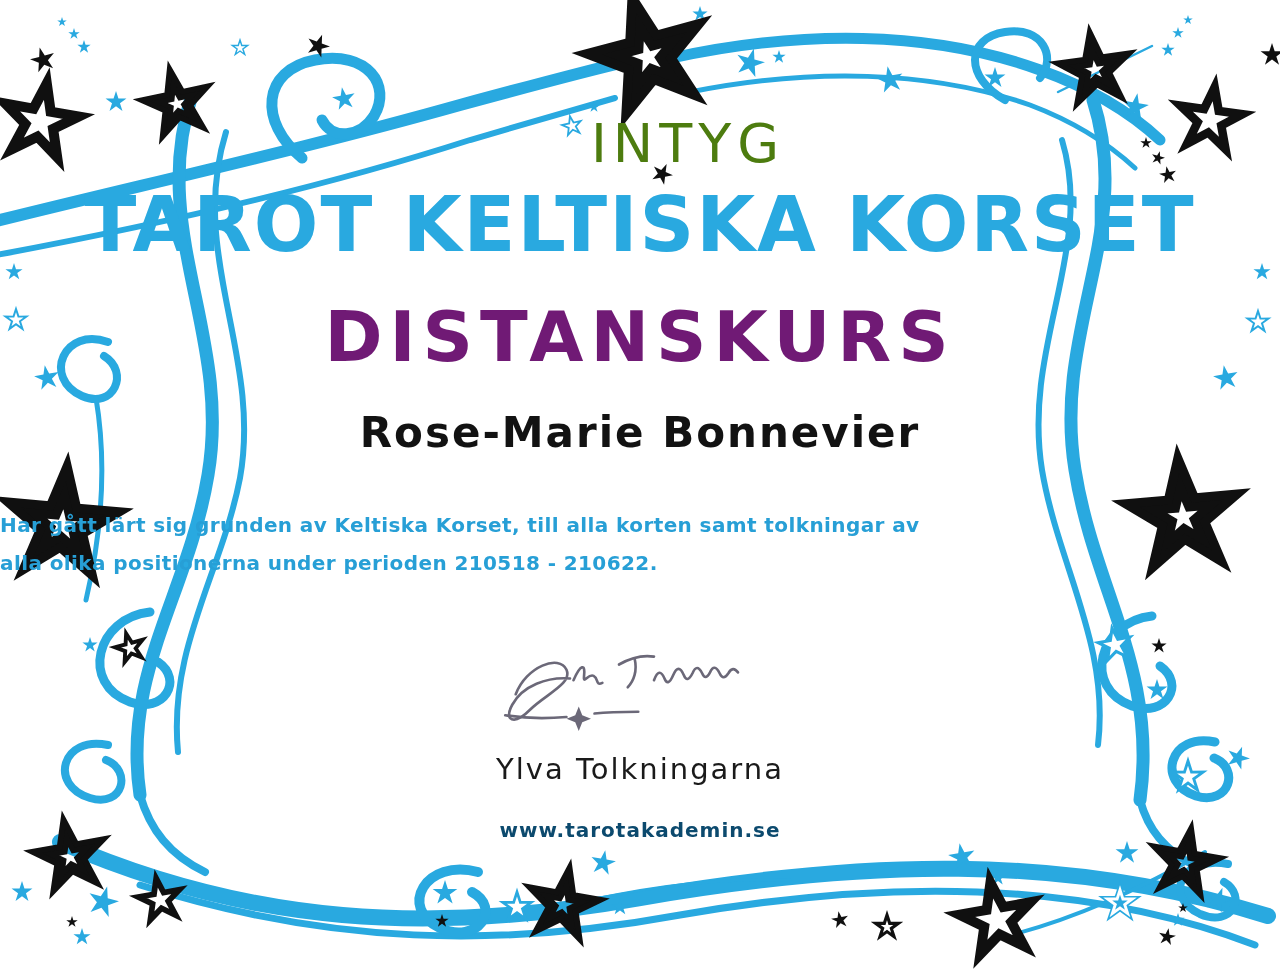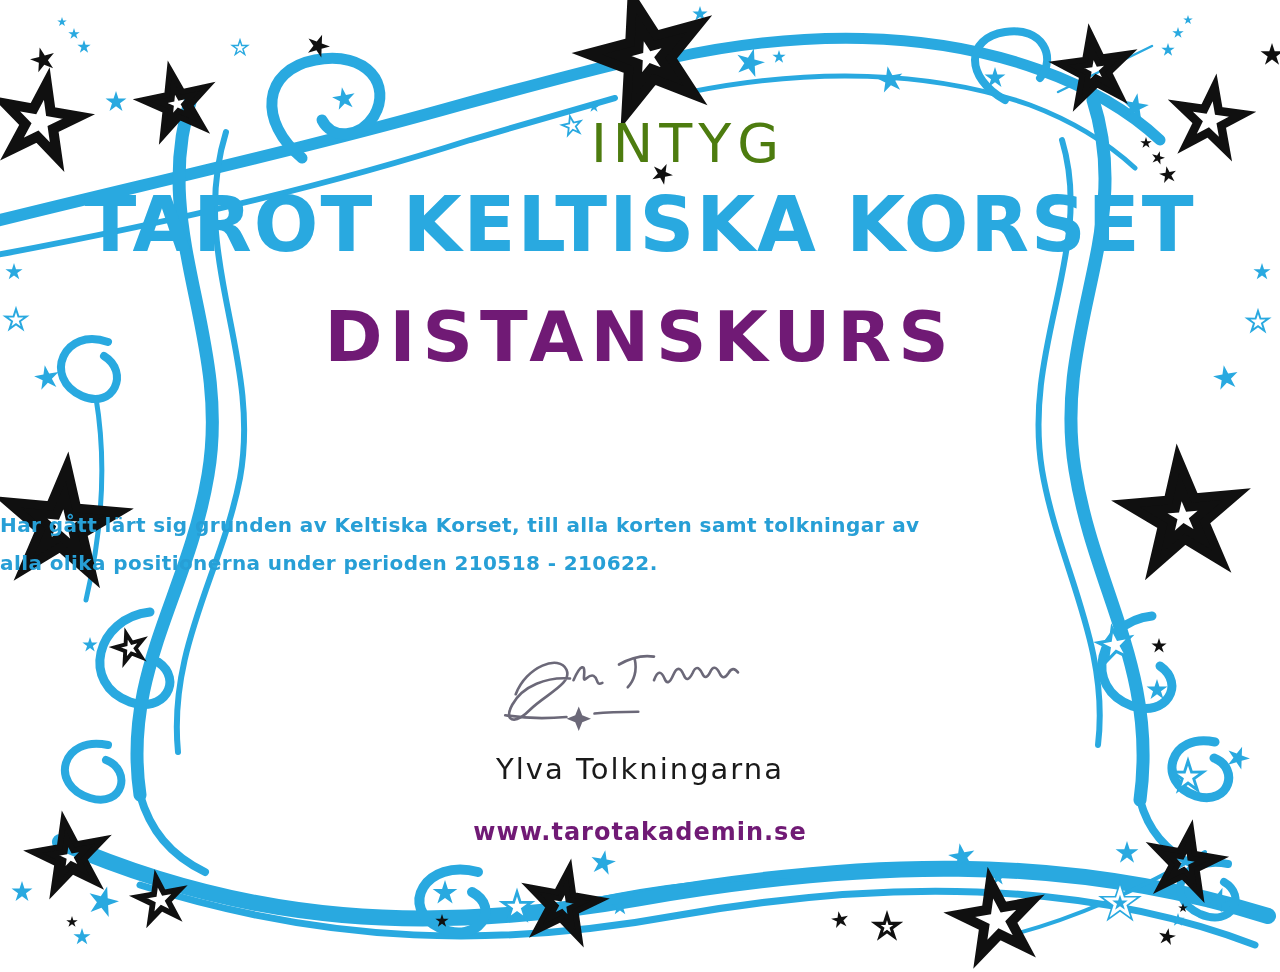--- a/index.html
+++ b/index.html
@@ -40,22 +40,22 @@
     color:#279fd6;
   }
   .sig-wrap{position:absolute;left:470px;top:640px;width:340px;height:105px;}
   .signame{
     top:752px;
     font-size:29px;font-weight:400;letter-spacing:2px;
     color:#1a1a1a;
   }
   .website{
     top:818px;
-    font-size:24px;font-weight:700;letter-spacing:1px;
-    color:#701a75;
+    font-size:20px;font-weight:700;letter-spacing:1px;
+    color:#0c4a6e;
   }
   
   .sw{stroke:#29a9e0;fill:none;stroke-linecap:round;}
   .bf{fill:#101010;}
   .blf{fill:#29a9e0;}
   .blo{fill:#ffffff;stroke:#29a9e0;stroke-width:1.8;}
   .bko{fill:#ffffff;stroke:#101010;stroke-width:2.6;}
   .bkdo{fill:none;stroke:#101010;stroke-width:2.4;}
   .bkdi{fill:none;stroke:#101010;stroke-width:2.9;}
   .blb{fill:#29a9e0;}
@@ -213,20 +213,21 @@
 
     <g transform="translate(1120 903)">
       <use href="#st" class="blb" transform="scale(2.3)"></use>
       <use href="#st" class="blbi" transform="scale(1.3)"></use>
     </g>
   </svg>
 
   <div class="txt title">INTYG</div>
   <div class="txt course1">TAROT KELTISKA KORSET</div>
   <div class="txt course2">DISTANSKURS</div>
+  <div class="txt recipient">Rose-Marie Bonnevier</div>
 
   <div class="bodytext">
     <div>Har gått lärt sig grunden av Keltiska Korset, till alla korten samt tolkningar av</div>
     <div>alla olika positionerna under perioden 210518 - 210622.</div>
   </div>
 
   <div class="sig-wrap">
     <svg viewBox="0 0 360 120" width="340" height="105" aria-hidden="true">
       <path class="sig" d="M 38,62 C 50,30 88,16 96,34 C 103,50 72,62 54,80 C 36,98 24,92 34,74 C 46,52 74,42 100,44"></path>
       <path class="sig" d="M 104,46 C 112,28 118,26 116,42 C 115,51 121,38 127,41 C 133,44 129,53 137,49"></path>

